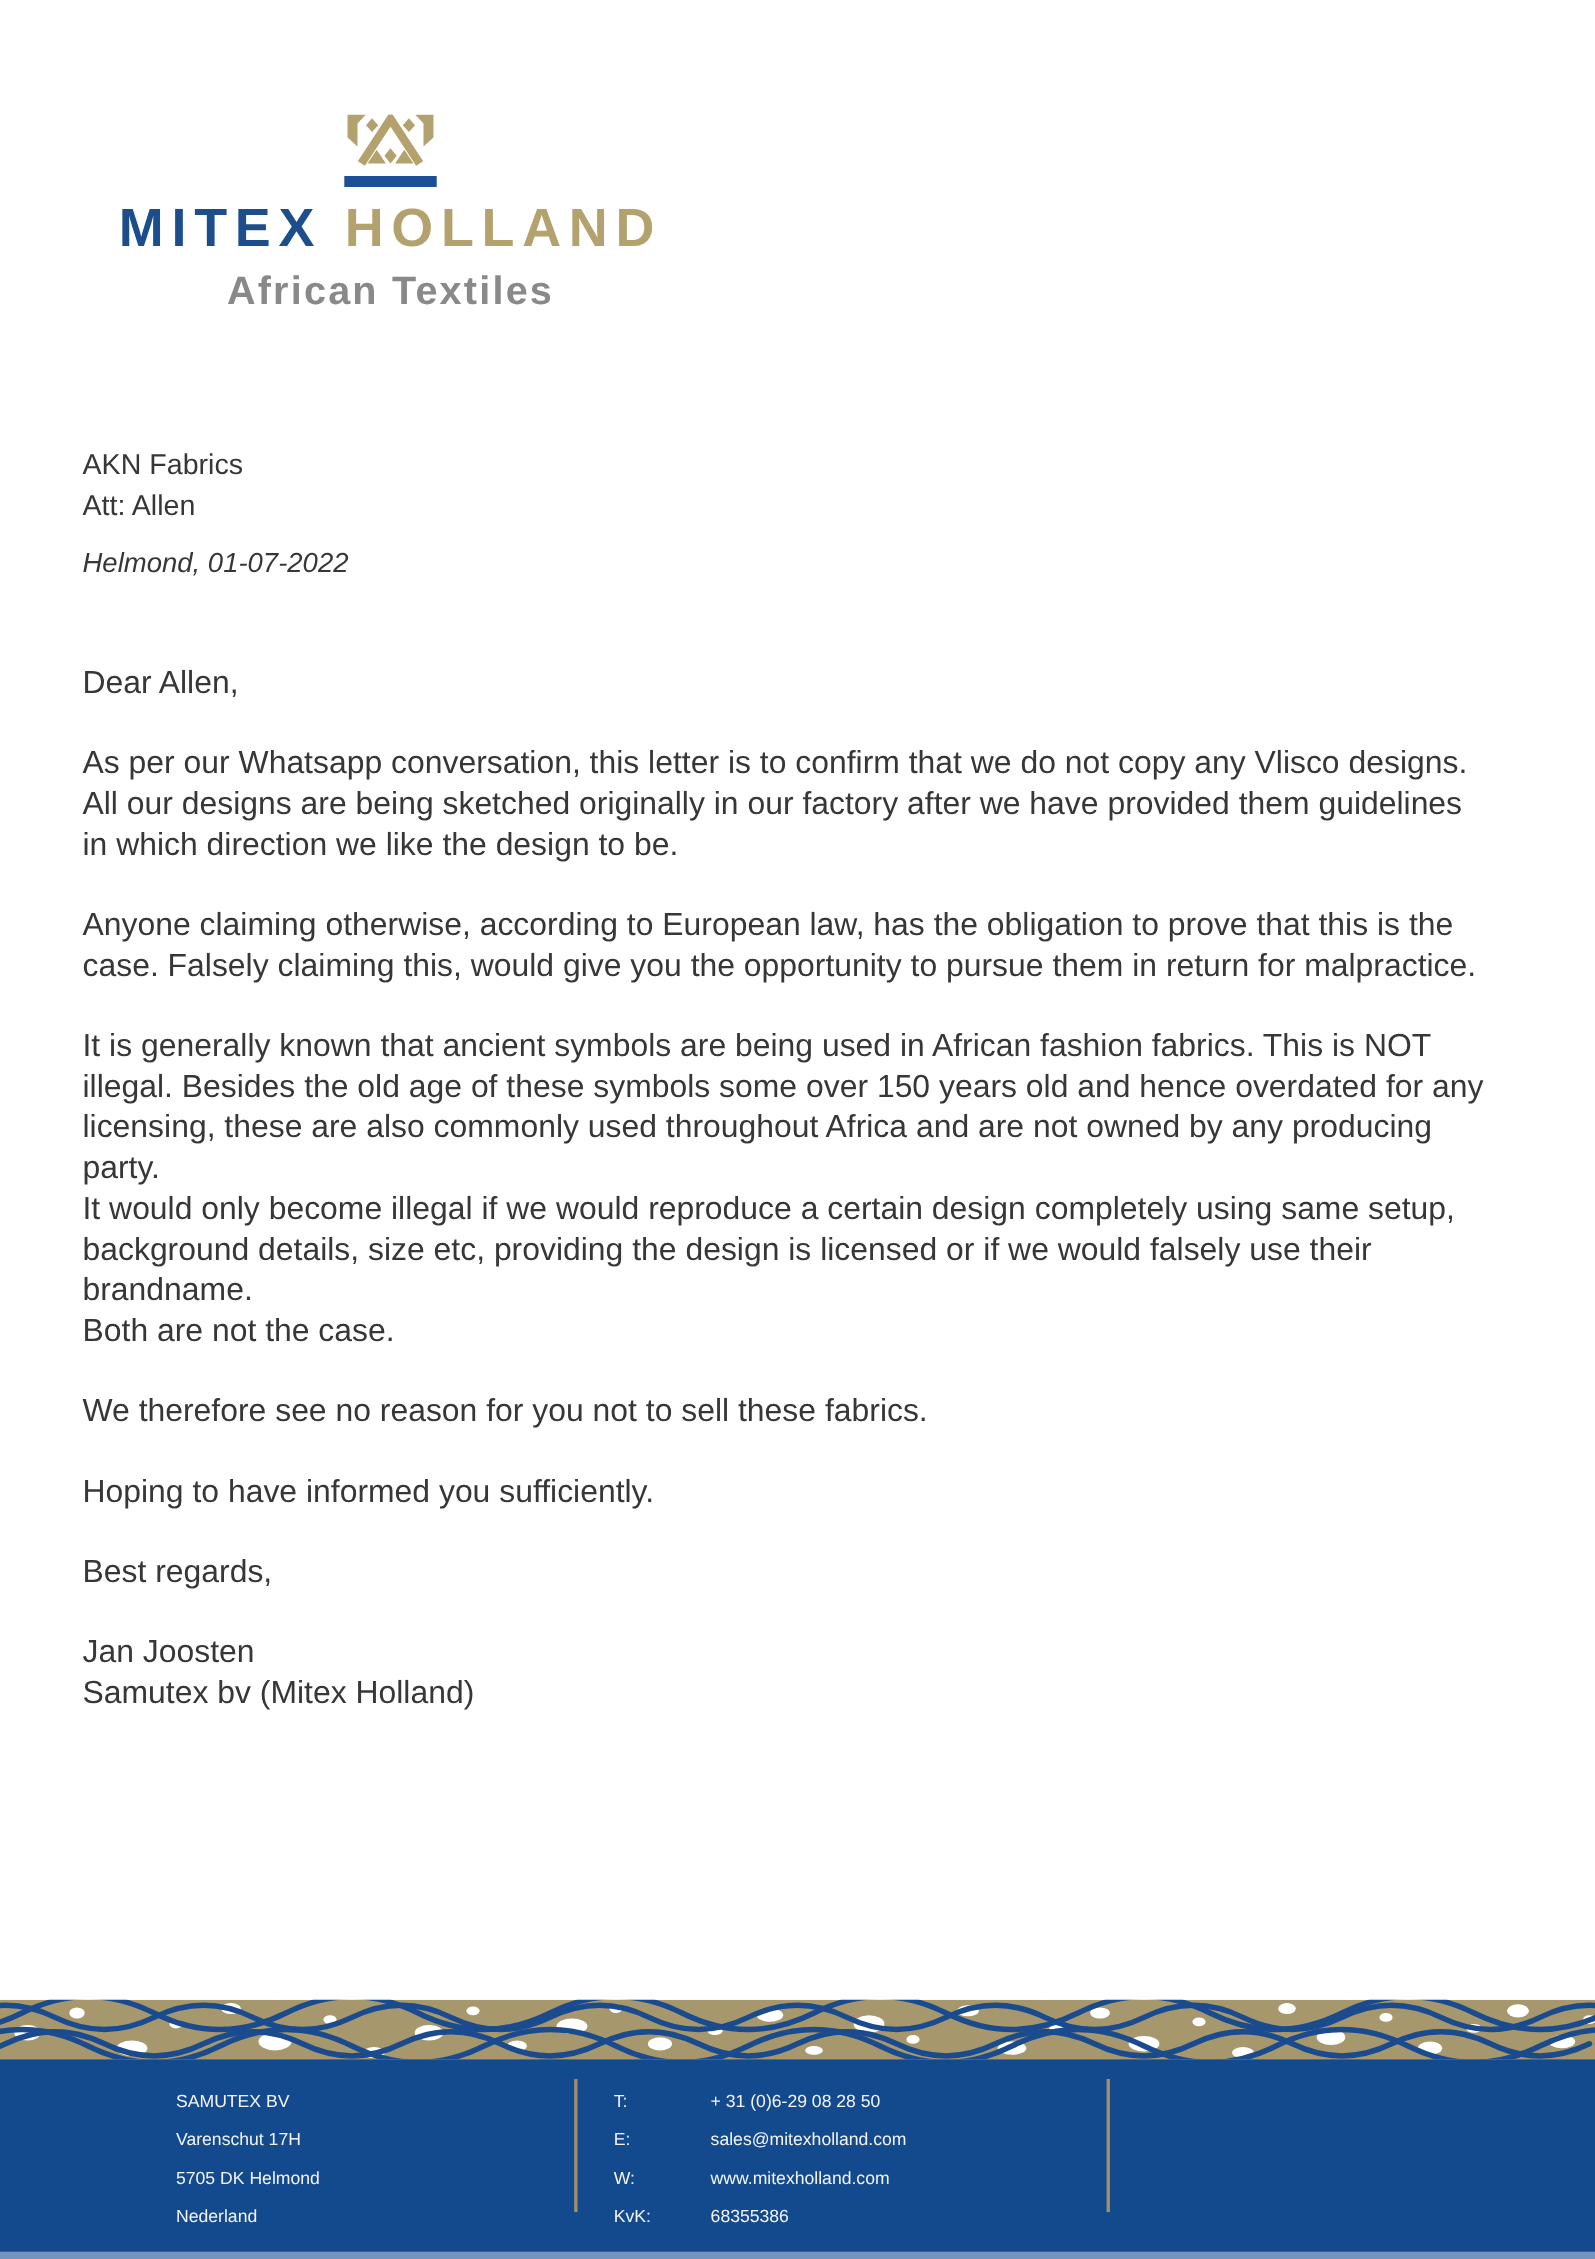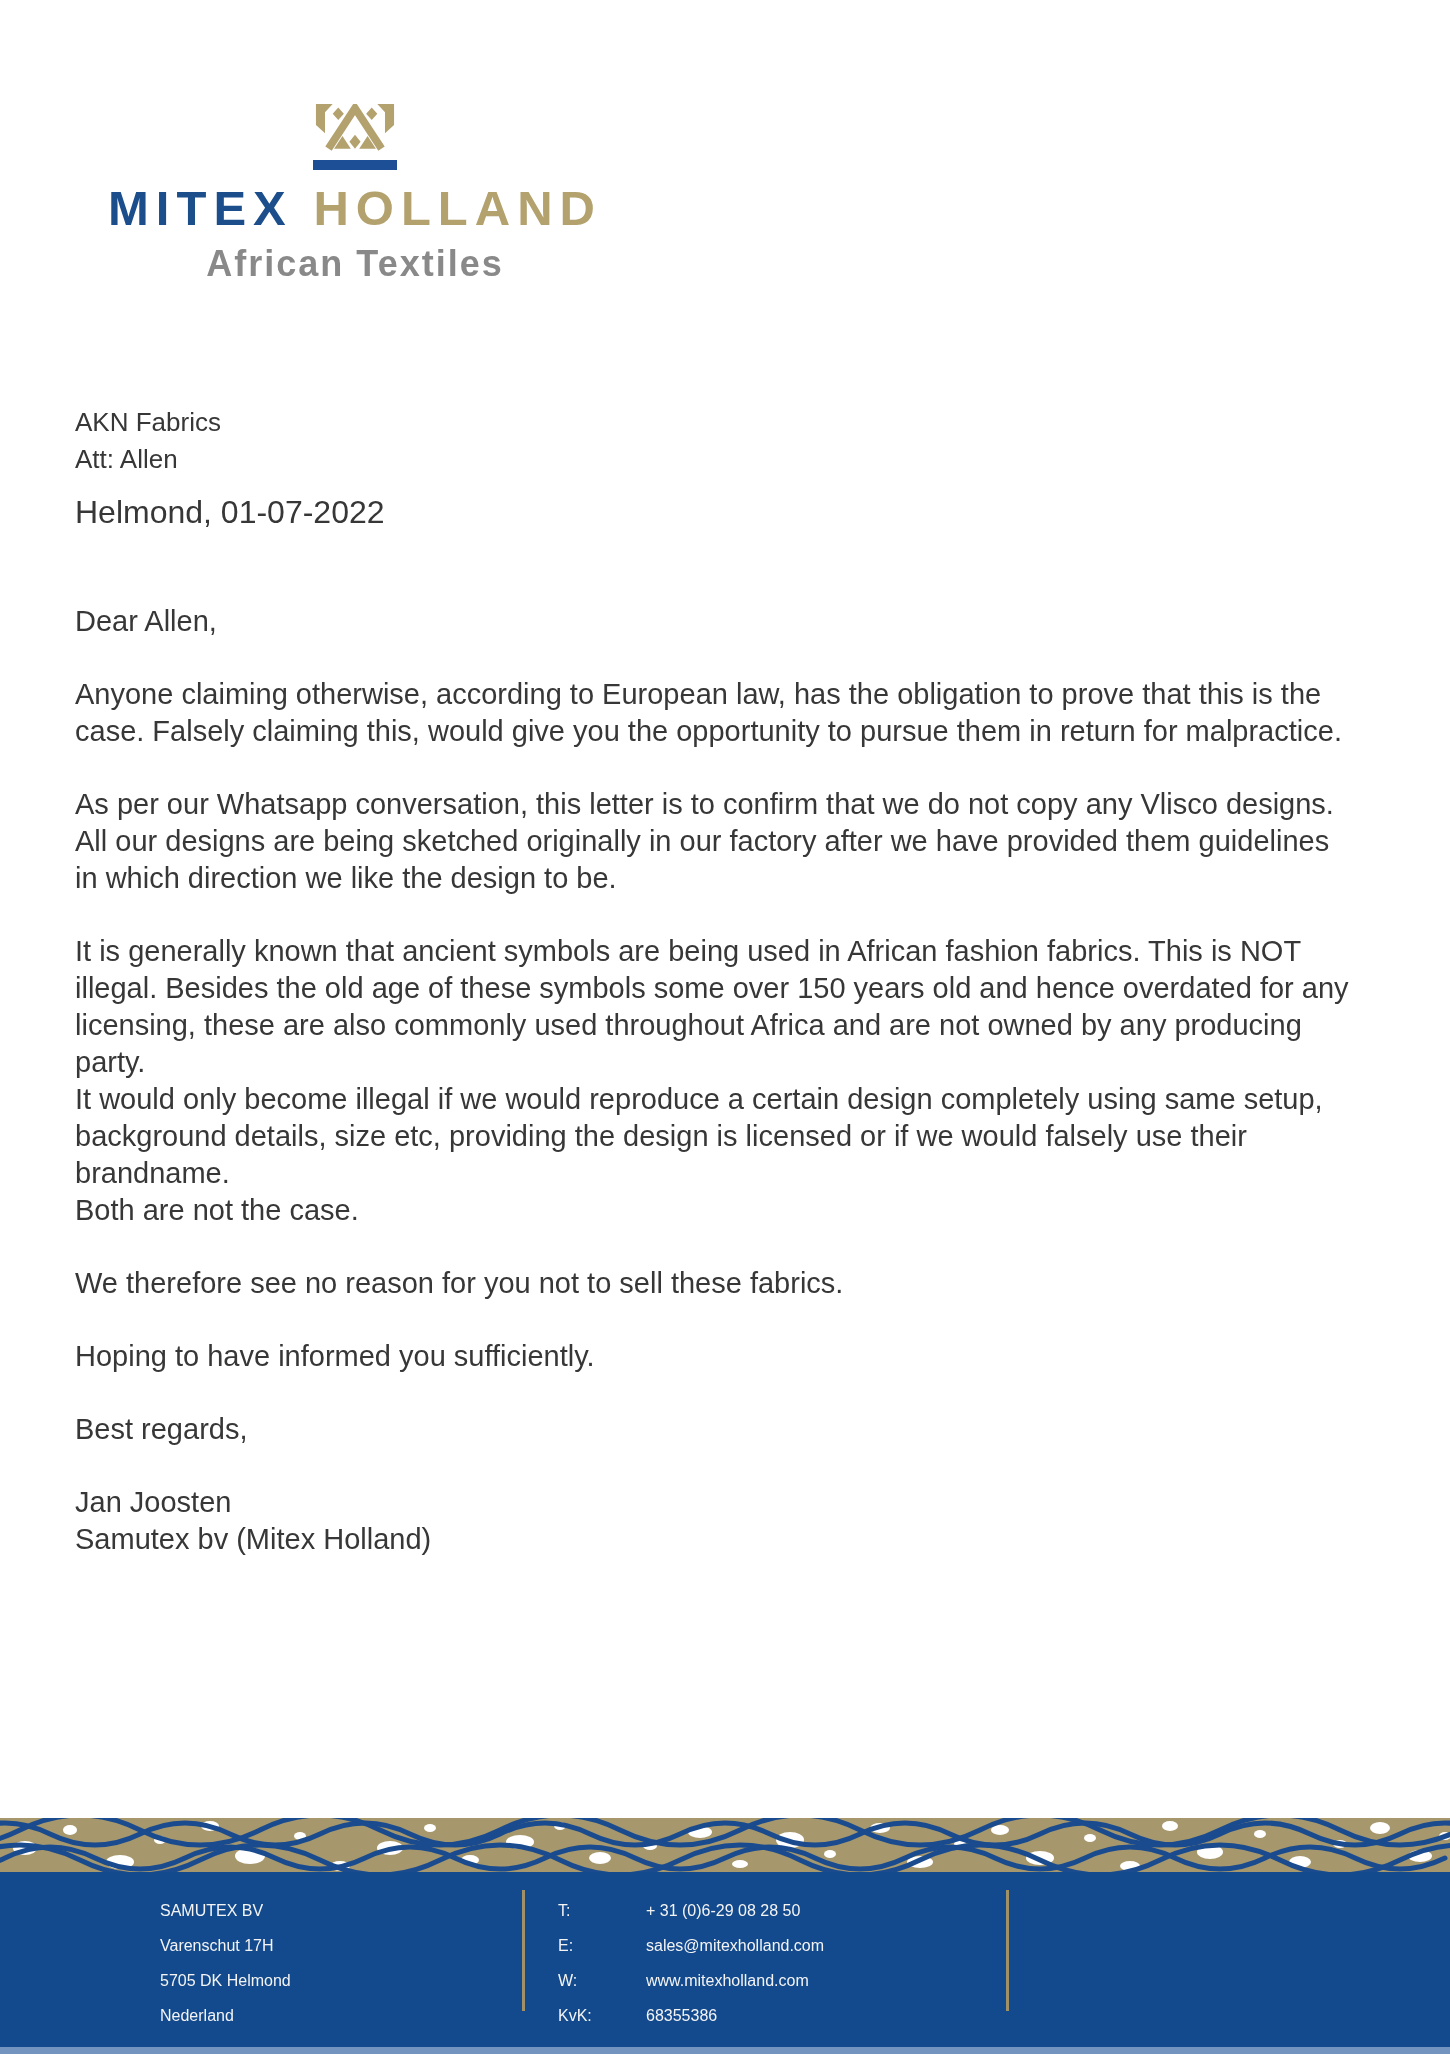--- a/index.html
+++ b/index.html
@@ -35,21 +35,21 @@
     color: #898989;
   }
 
   
   .recipient {
     position: absolute; left: 75px; top: 404px;
     font-size: 26px; line-height: 37px; white-space: pre-line;
   }
   .dateline {
     position: absolute; left: 75px; top: 494px;
-    font-size: 32px; line-height: 37px;
+    font-size: 25px; line-height: 37px; font-style: italic;
   }
   .letter-text {
     position: absolute; left: 75px; top: 603px; width: 1345px;
     font-size: 29px; line-height: 37px;
   }
   .letter-text p { margin: 0 0 36px 0; white-space: pre-line; }
 
   
   .pattern-band { position: absolute; left: 0; top: 1818px; width: 1450px; height: 54px; }
   .pattern-band svg { display: block; }
@@ -100,25 +100,25 @@
     <span class="brand-secondary">HOLLAND</span>
   </div>
   <div class="brand-tagline">African Textiles</div>
 
   <div class="recipient">AKN Fabrics
 Att: Allen</div>
   <div class="dateline">Helmond, 01-07-2022</div>
 
   <div class="letter-text">
     <p>Dear Allen,</p>
-    <p>Anyone claiming otherwise, according to European law, has the obligation to prove that this is the
-case. Falsely claiming this, would give you the opportunity to pursue them in return for malpractice.</p>
     <p>As per our Whatsapp conversation, this letter is to confirm that we do not copy any Vlisco designs.
 All our designs are being sketched originally in our factory after we have provided them guidelines
 in which direction we like the design to be.</p>
+    <p>Anyone claiming otherwise, according to European law, has the obligation to prove that this is the
+case. Falsely claiming this, would give you the opportunity to pursue them in return for malpractice.</p>
     <p>It is generally known that ancient symbols are being used in African fashion fabrics. This is NOT
 illegal. Besides the old age of these symbols some over 150 years old and hence overdated for any
 licensing, these are also commonly used throughout Africa and are not owned by any producing
 party.
 It would only become illegal if we would reproduce a certain design completely using same setup,
 background details, size etc, providing the design is licensed or if we would falsely use their
 brandname.
 Both are not the case.</p>
     <p>We therefore see no reason for you not to sell these fabrics.</p>
     <p>Hoping to have informed you sufficiently.</p>

